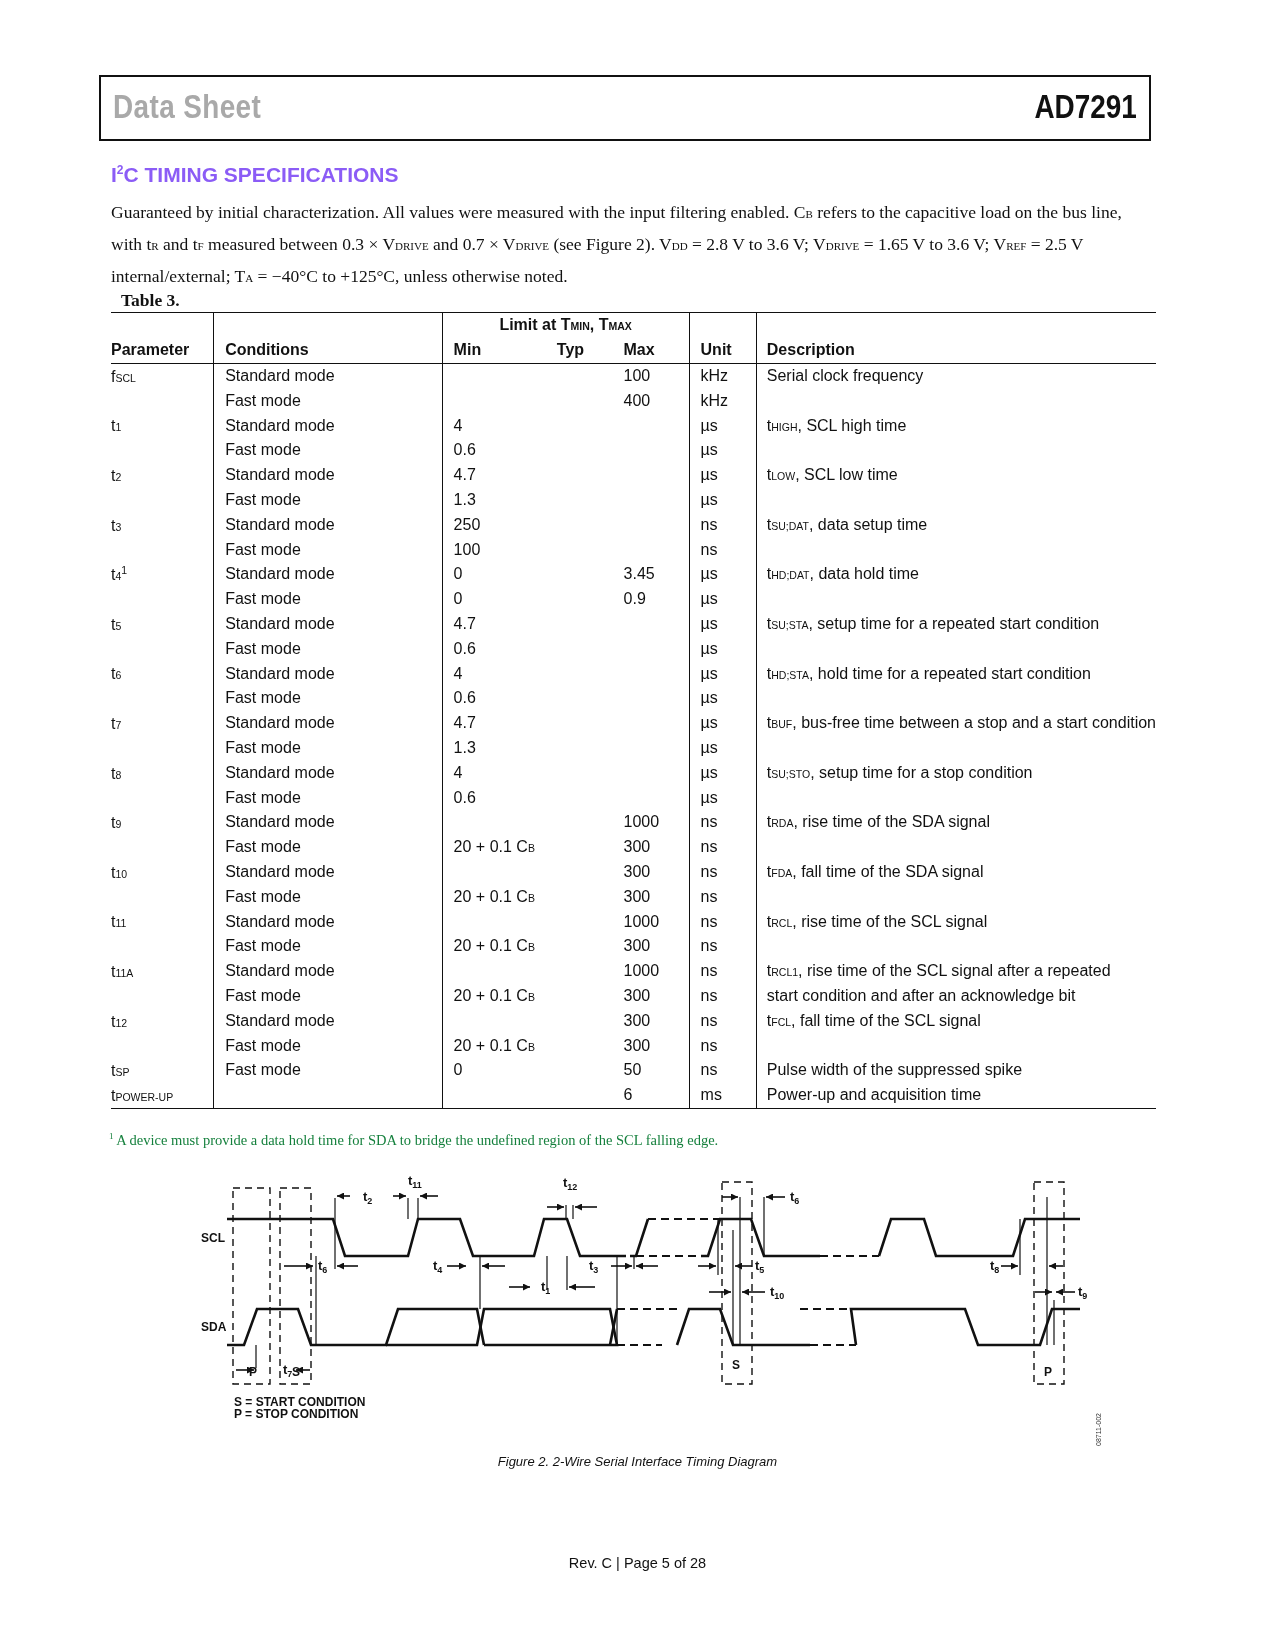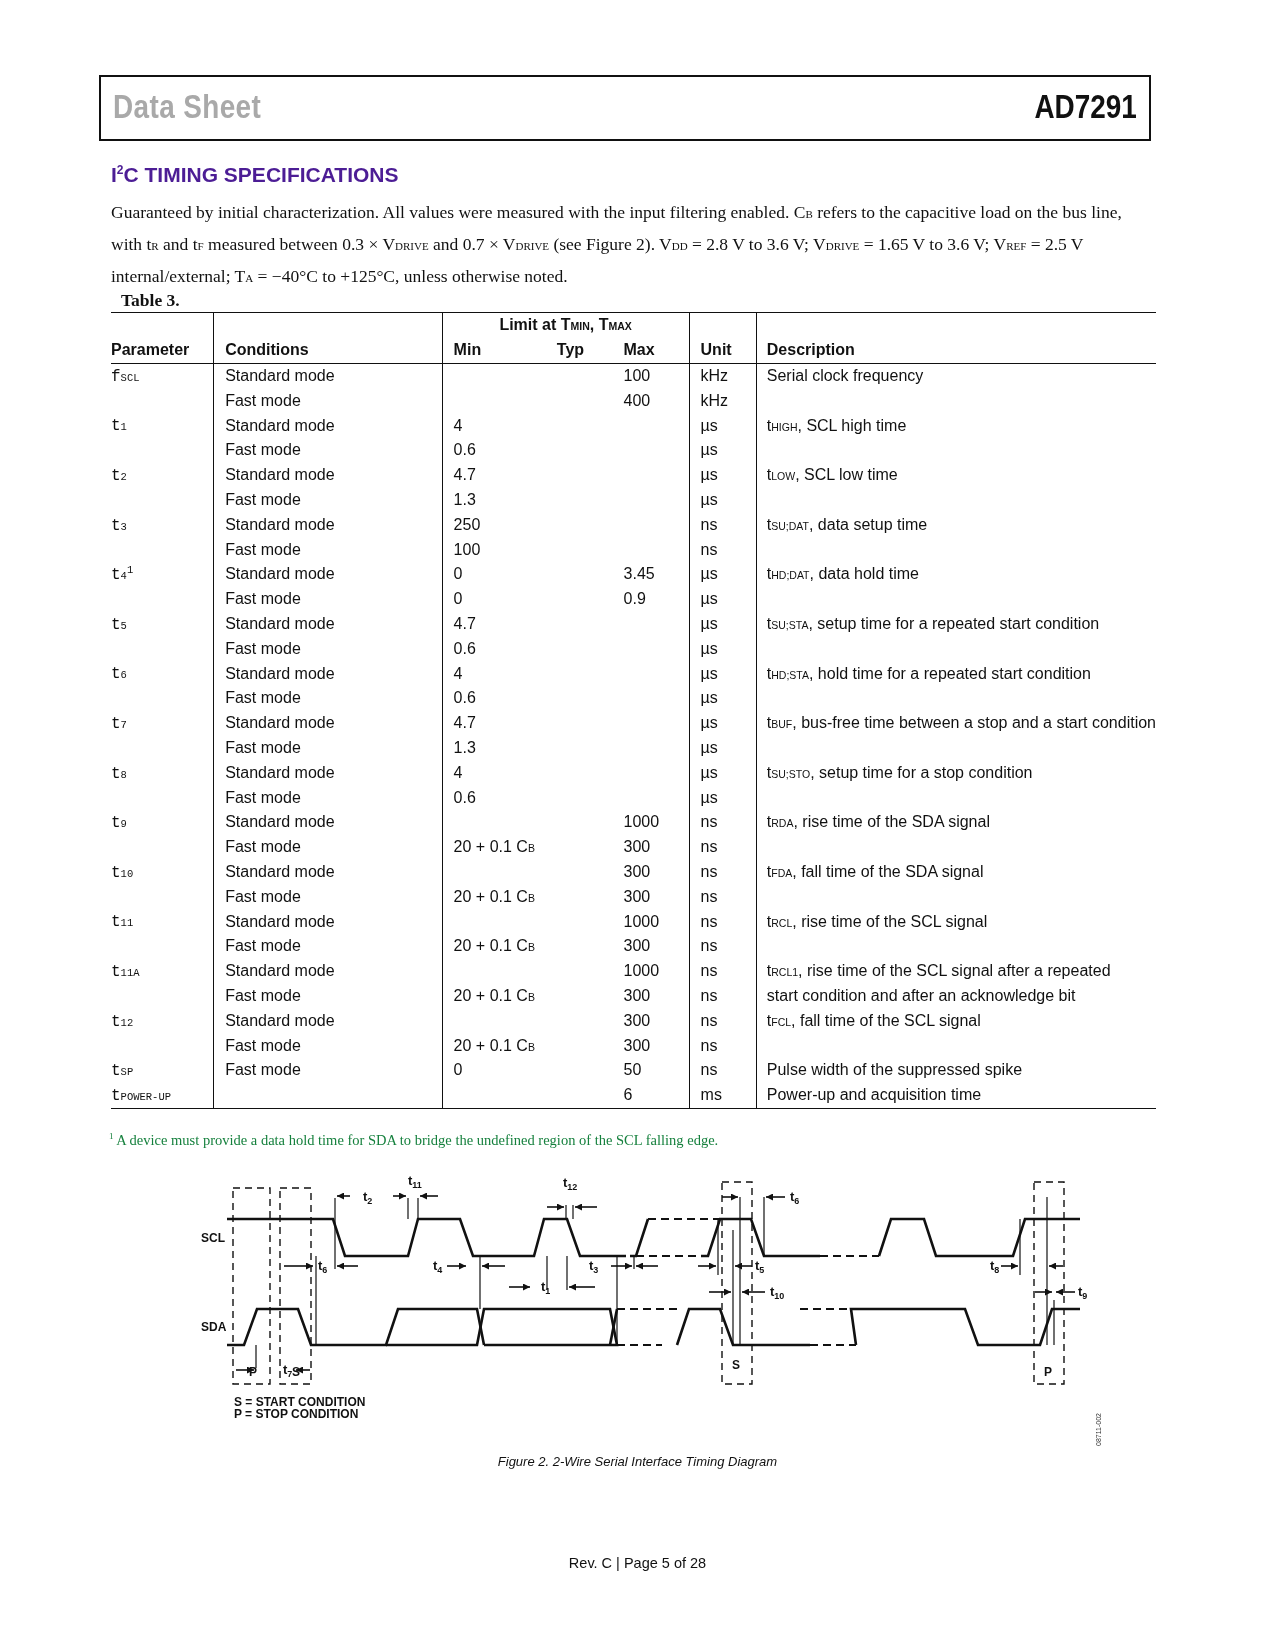--- a/index.html
+++ b/index.html
@@ -13,21 +13,21 @@
     font-family: "Liberation Sans", sans-serif; font-weight: bold; font-size: 34px;
     color: #a9a9a9; transform: scaleX(0.82); transform-origin: left center; letter-spacing: 0.5px;
   }
   .header-right {
     position: absolute; right: 12px; top: 10px;
     font-family: "Liberation Sans", sans-serif; font-weight: bold; font-size: 34px;
     color: #111; transform: scaleX(0.82); transform-origin: right center;
   }
   .section-title {
     position: absolute; left: 111px; top: 163px;
-    font-family: "Liberation Sans", sans-serif; font-weight: bold; font-size: 21px; color: #4c1d95;
+    font-family: "Liberation Sans", sans-serif; font-weight: bold; font-size: 21px; color: #8b5cf6;
   }
   .section-title sup { font-size: 12px; }
   .intro {
     position: absolute; left: 111px; top: 197px; width: 1045px;
     font-family: "Liberation Serif", serif; font-size: 17.5px; line-height: 30px; color: #111;
   }
   .sub { font-size: 11px; vertical-align: baseline; }
   .table-caption {
     position: absolute; left: 121px; top: 290px;
     font-family: "Liberation Serif", serif; font-weight: bold; font-size: 17.5px;
@@ -35,21 +35,21 @@
   table.spec {
     position: absolute; left: 111px; top: 312px; width: 1045px;
     border-collapse: collapse;
     font-family: "Liberation Sans", sans-serif; font-size: 16px; color: #111;
   }
   table.spec td, table.spec th { padding: 0 0 0 0; height: 24.8px; text-align: left; vertical-align: middle; white-space: nowrap; }
   table.spec th { font-weight: bold; margin-top: 32px; }
   .b-top { border-top: 1.5px solid #111; }
   .b-bot { border-bottom: 1.5px solid #111; }
   .b-left { border-left: 1.3px solid #111; }
-  td.c-param { width: 103px; padding-left: 0; font-family: Liberation Mono, monospace; }
+  td.c-param { width: 103px; padding-left: 0; }
   td.c-cond, th.c-cond { width: 220px; padding-left: 11px !important; }
   td.c-min, th.c-min { width: 104px; padding-left: 11px !important; }
   td.c-typ, th.c-typ { width: 68px; }
   td.c-max, th.c-max { width: 66px; }
   td.c-unit, th.c-unit { width: 56px; padding-left: 11px !important; }
   td.c-desc, th.c-desc { padding-left: 10px !important; }
   th.limit-head { text-align: center !important; }
   .s { font-size: 10.5px; }
   .footnote {
     position: absolute; left: 109px; top: 1131px;

